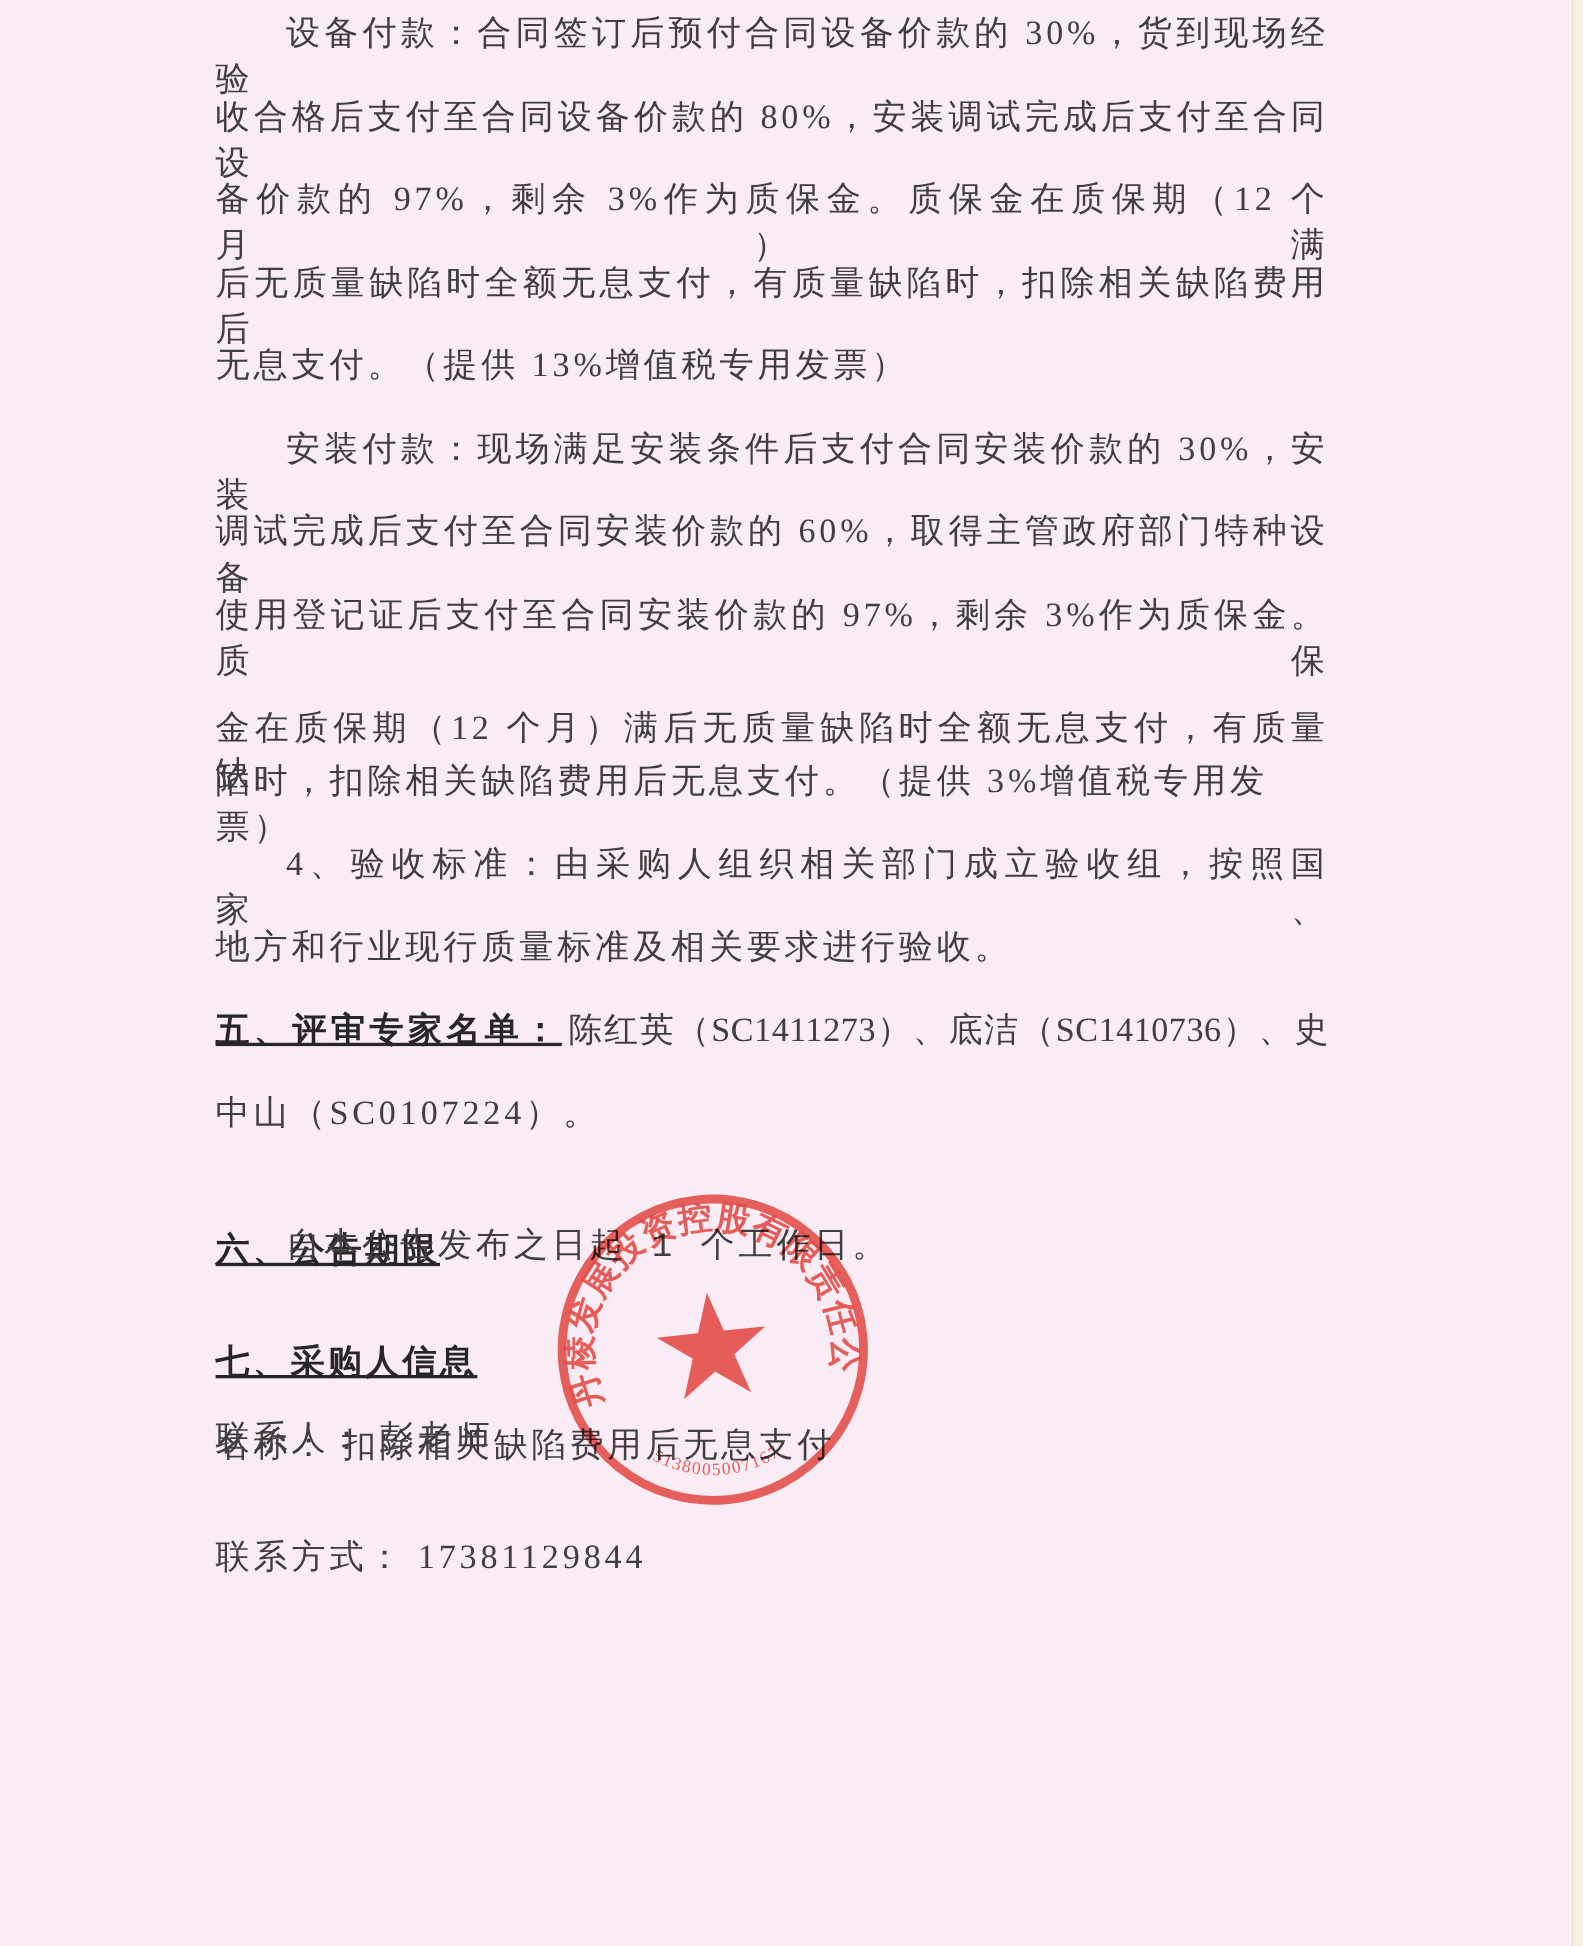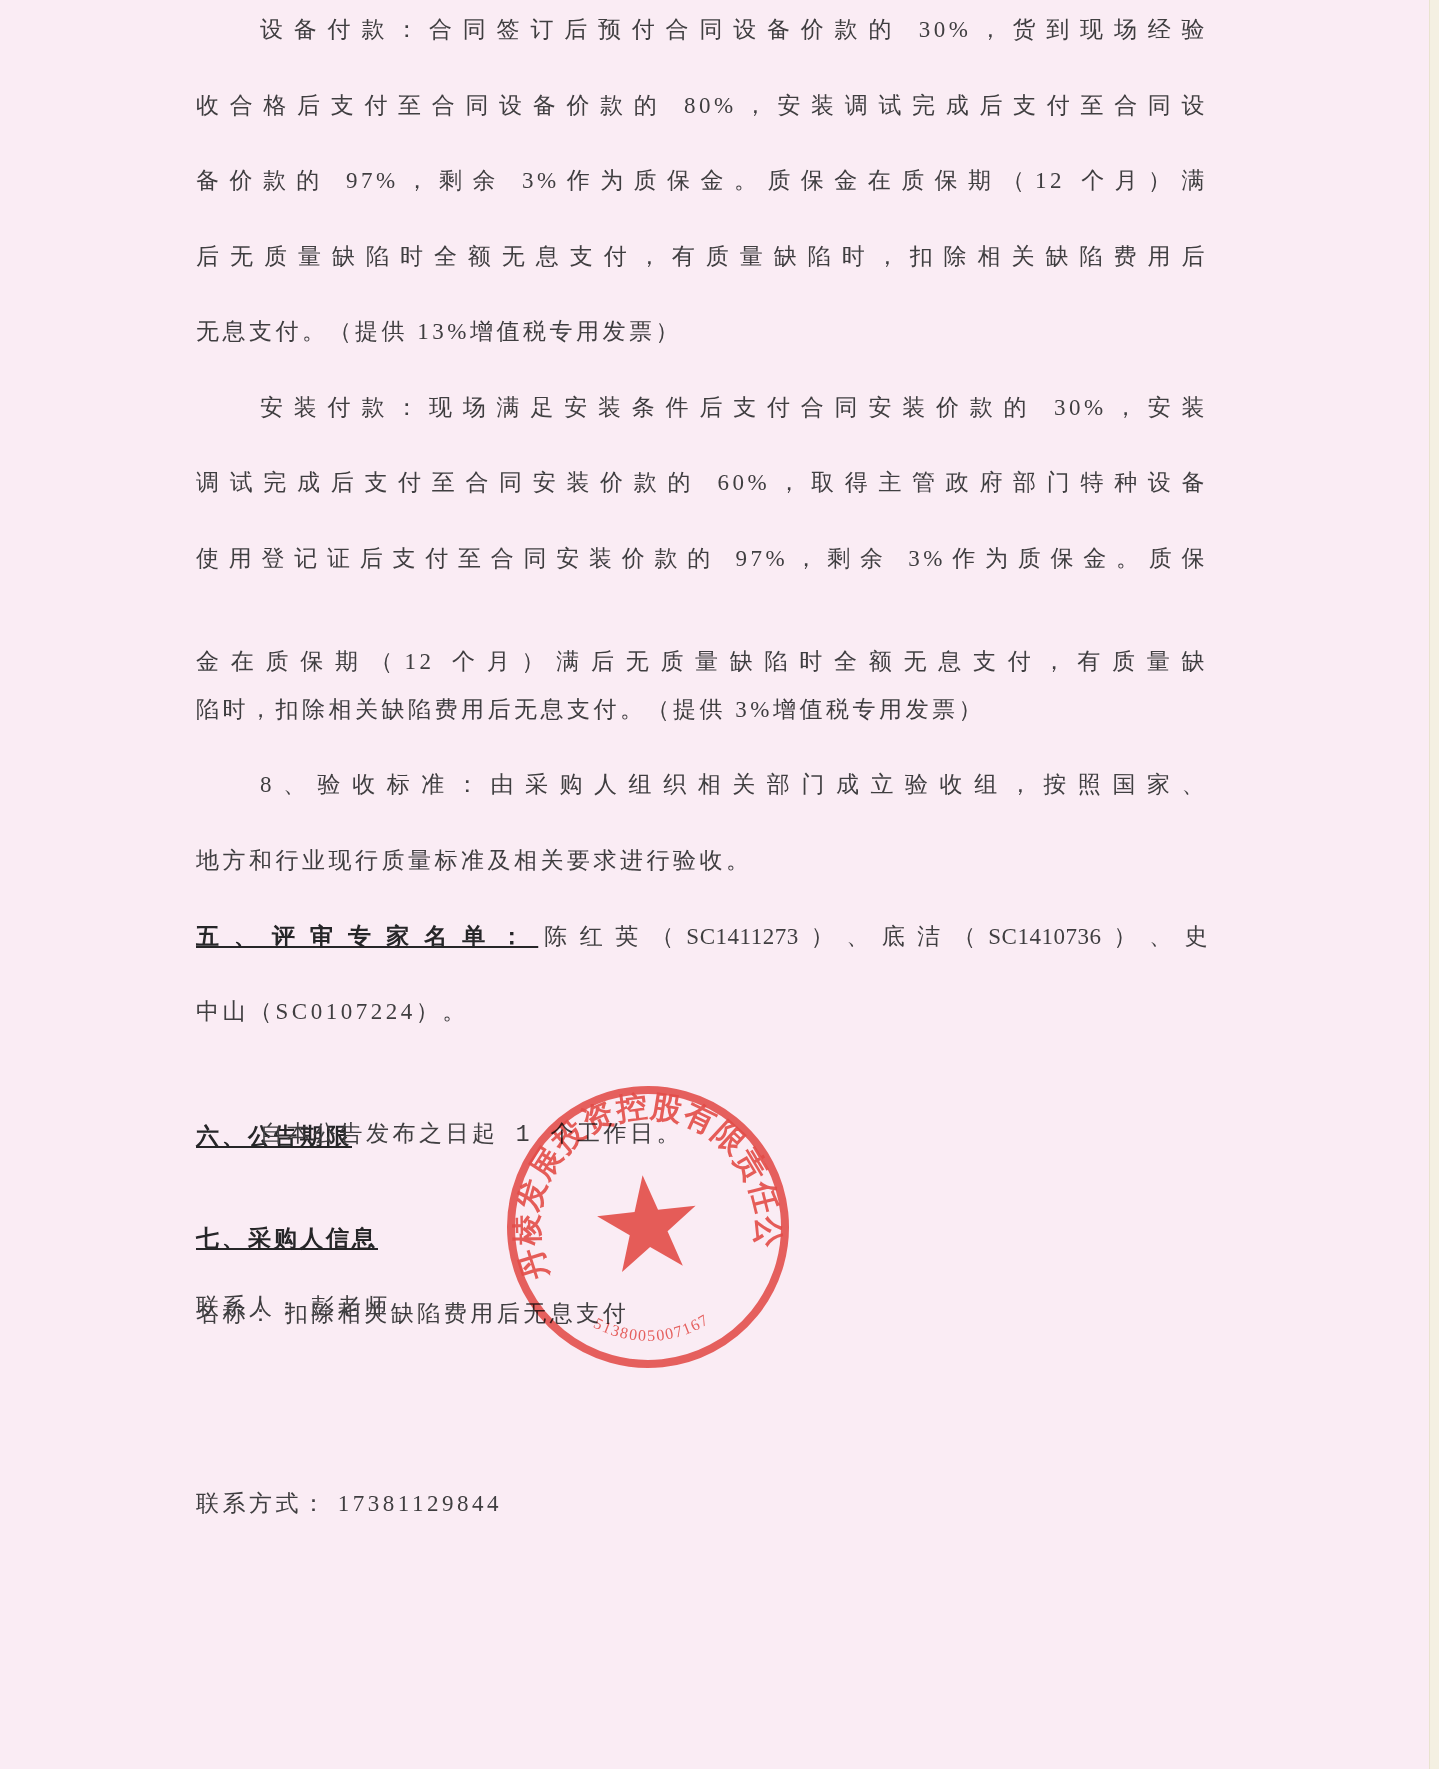--- a/index.html
+++ b/index.html
@@ -10,21 +10,21 @@
     overflow:hidden;
     font-family:"Liberation Serif","DejaVu Serif",serif;
   }
   
   .edge-strip{
     position:absolute;top:0;right:0;width:9px;height:100%;
     background:#f4f0e2;border-left:1px solid #e9e3cf;
   }
   .line{
     position:absolute;left:196px;width:1012px;
-    font-size:23px;line-height:42px;letter-spacing:3.5px;
+    font-size:31px;line-height:42px;letter-spacing:3.5px;
     color:#3f3e40;
     text-align:left;
   }
   .line.justify{
     text-align:justify;
     text-align-last:justify;
     text-justify:inter-character;
   }
   .line.indent{text-indent:64px;}
   .line.tight{letter-spacing:0.5px;}
@@ -56,30 +56,30 @@
       <div class="line justify indent" style="top: 9px;"><span>设备付款：合同签订后预付合同设备价款的 30%，货到现场经验</span></div>
       <div class="line justify" style="top: 84.5px;"><span>收合格后支付至合同设备价款的 80%，安装调试完成后支付至合同设</span></div>
       <div class="line justify" style="top: 160px;"><span>备价款的 97%，剩余 3%作为质保金。质保金在质保期（12 个月）满</span></div>
       <div class="line justify" style="top: 235.5px;"><span>后无质量缺陷时全额无息支付，有质量缺陷时，扣除相关缺陷费用后</span></div>
       <div class="line" style="top: 311px;"><span>无息支付。（提供 13%增值税专用发票）</span></div>
       <div class="line justify indent" style="top: 386.5px;"><span>安装付款：现场满足安装条件后支付合同安装价款的 30%，安装</span></div>
       <div class="line justify" style="top: 462px;"><span>调试完成后支付至合同安装价款的 60%，取得主管政府部门特种设备</span></div>
       <div class="line justify" style="top: 537.5px;"><span>使用登记证后支付至合同安装价款的 97%，剩余 3%作为质保金。质保</span></div>
       <div class="line justify" style="top: 613px; margin-top: 28px;"><span>金在质保期（12 个月）满后无质量缺陷时全额无息支付，有质量缺</span></div>
       <div class="line" style="top: 688.5px;"><span>陷时，扣除相关缺陷费用后无息支付。（提供 3%增值税专用发票）</span></div>
-      <div class="line justify indent" style="top: 764px;"><span>8、验收标准：由采购人组织相关部门成立验收组，按照国家、</span></div>
+      <div class="line justify indent" style="top: 764px;"><span>4、验收标准：由采购人组织相关部门成立验收组，按照国家、</span></div>
       <div class="line" style="top: 839.5px;"><span>地方和行业现行质量标准及相关要求进行验收。</span></div>
       <div class="line justify tight" style="top: 915px;"><span class="hd">五、评审专家名单：</span><span>陈红英（SC1411273）、底洁（SC1410736）、史</span></div>
       <div class="line" style="top: 990.5px;"><span>中山（SC0107224）。</span></div>
       <div class="line heading" style="top: 1115px;"><span>六、公告期限</span></div>
       <div class="line indent" style="top: 1114px; font-family: Liberation Mono, monospace;"><span>自本公告发布之日起 1 个工作日。</span></div>
       <div class="line heading" style="top: 1217px;"><span>七、采购人信息</span></div>
       <div class="line" style="top: 1292.5px;"><span>名称： 扣除相关缺陷费用后无息支付</span></div>
       <div class="line" style="top: 1286px;"><span>联系人： 彭老师</span></div>
-      <div class="line" style="top: 1483px; font-family: Liberation Serif, serif;"><span>联系方式： 17381129844</span></div>
+      <div class="line" style="top: 1394px; font-family: Liberation Serif, serif;"><span>联系方式： 17381129844</span></div>
     </div>
 
   <svg class="seal" viewBox="0 0 286 286" aria-hidden="true">
     <g transform="rotate(-6 143 143)">
       <circle class="seal-ink" cx="143" cy="143" r="137" fill="none" stroke="#e5423b" stroke-width="8" stroke-opacity="0.88"></circle>
       <polygon class="seal-ink-fill" points="143,91 154.8,126.8 192.5,126.9 162.0,149.2 173.6,185.1 143,163 112.4,185.1 124.0,149.2 93.5,126.9 131.2,126.8" fill="#e5423b" fill-opacity="0.9"></polygon>
       <defs>
         <path id="companyArc" d="M 39.6 180.6 A 110 110 0 1 1 246.4 180.6" fill="none"></path>
         <path id="numberArc" d="M 72.8 232.8 A 114 114 0 0 0 213.2 232.8" fill="none"></path>
       </defs>

